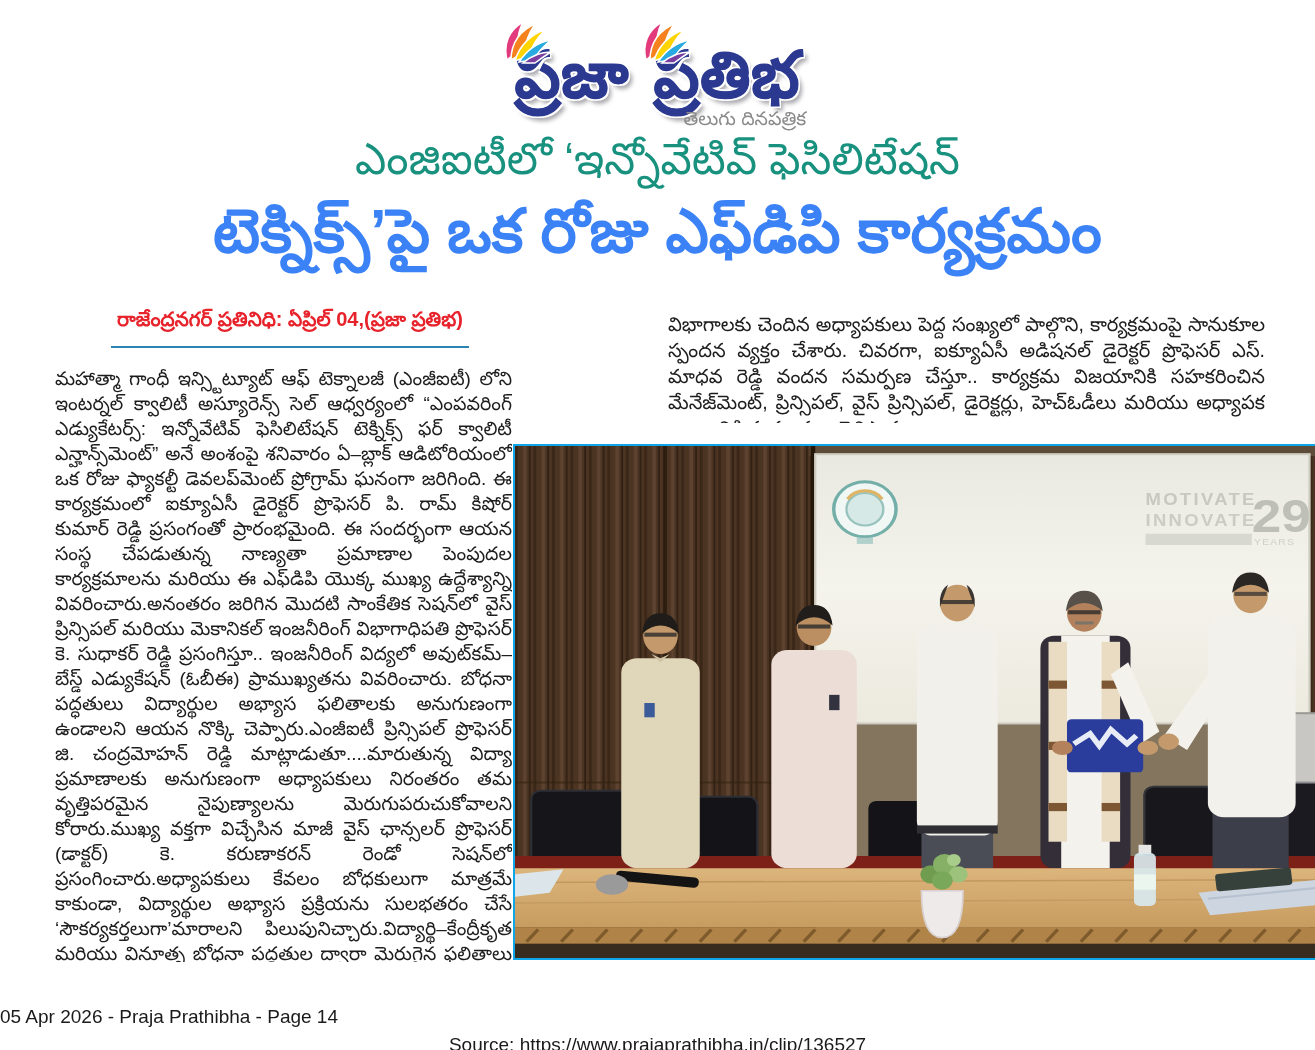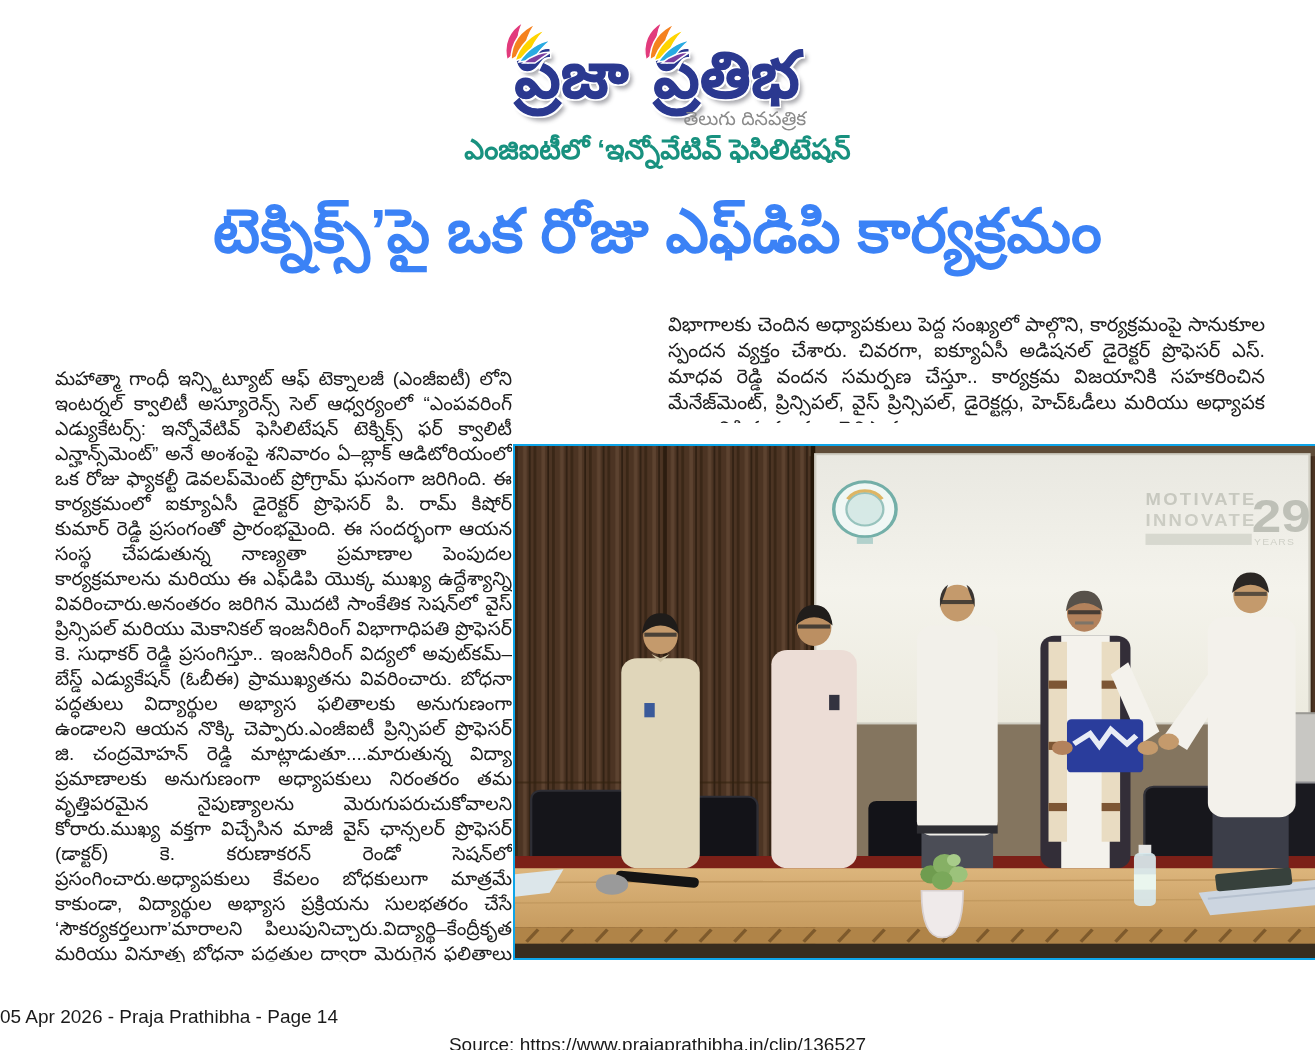--- a/index.html
+++ b/index.html
@@ -25,21 +25,21 @@
   }
   .feather { position:absolute; top:-4px; left:-14px; }
   .mast-sub {
     position:absolute; right:-6px; bottom:-6px;
     font-size:19px; font-weight:400; letter-spacing:0;
     color:#8a8a8a; -webkit-text-stroke:0; text-shadow:none;
   }
   
   .headline1 {
     position:absolute; top:116px; left:0; width:100%;
-    text-align:center; font-size:28px; font-weight:700;
+    text-align:center; font-size:44px; font-weight:400;
     color:#18917f; letter-spacing:0;
   }
   .headline2 {
     position:absolute; top:178px; left:0; width:100%;
     text-align:center; font-size:61px; font-weight:800;
     color:#3b82f6;
   }
   
   .dateline-wrap {
     position:absolute; top:290px; left:55px; width:470px; text-align:center;
@@ -99,20 +99,23 @@
         <path d="M22 43 C30 36, 40 32, 50 32 C42 37, 38 40, 34 43 Z" fill="#7b3fa0" stroke="#fff" stroke-width="1.5"></path>
       </svg>
       <span>ప్రతిభ</span>
       <span class="mast-sub">తెలుగు దినపత్రిక</span>
     </span>
   </div>
 
   <div class="headline1">ఎంజిఐటీలో ‘ఇన్నోవేటివ్ ఫెసిలిటేషన్</div>
   <div class="headline2">టెక్నిక్స్’పై ఒక రోజు ఎఫ్‌డిపి కార్యక్రమం</div>
 
+  <div class="dateline-wrap">
+    <span class="dateline">రాజేంద్రనగర్ ప్రతినిధి: ఏప్రిల్ 04,(ప్రజా ప్రతిభ)</span>
+  </div>
 
   <div class="col-left">మహాత్మా గాంధీ ఇన్స్టిట్యూట్ ఆఫ్ టెక్నాలజీ (ఎంజీఐటీ) లోని ఇంటర్నల్ క్వాలిటీ అస్యూరెన్స్ సెల్ ఆధ్వర్యంలో “ఎంపవరింగ్ ఎడ్యుకేటర్స్: ఇన్నోవేటివ్ ఫెసిలిటేషన్ టెక్నిక్స్ ఫర్ క్వాలిటీ ఎన్హాన్స్‌మెంట్” అనే అంశంపై శనివారం ఏ–బ్లాక్ ఆడిటోరియంలో ఒక రోజు ఫ్యాకల్టీ డెవలప్‌మెంట్ ప్రోగ్రామ్ ఘనంగా జరిగింది. ఈ కార్యక్రమంలో ఐక్యూఏసీ డైరెక్టర్ ప్రొఫెసర్ పి. రామ్ కిషోర్ కుమార్ రెడ్డి ప్రసంగంతో ప్రారంభమైంది. ఈ సందర్భంగా ఆయన సంస్థ చేపడుతున్న నాణ్యతా ప్రమాణాల పెంపుదల కార్యక్రమాలను మరియు ఈ ఎఫ్‌డిపి యొక్క ముఖ్య ఉద్దేశ్యాన్ని వివరించారు.అనంతరం జరిగిన మొదటి సాంకేతిక సెషన్‌లో వైస్ ప్రిన్సిపల్ మరియు మెకానికల్ ఇంజనీరింగ్ విభాగాధిపతి ప్రొఫెసర్ కె. సుధాకర్ రెడ్డి ప్రసంగిస్తూ.. ఇంజనీరింగ్ విద్యలో అవుట్‌కమ్–బేస్డ్ ఎడ్యుకేషన్ (ఓబీఈ) ప్రాముఖ్యతను వివరించారు. బోధనా పద్ధతులు విద్యార్థుల అభ్యాస ఫలితాలకు అనుగుణంగా ఉండాలని ఆయన నొక్కి చెప్పారు.ఎంజీఐటీ ప్రిన్సిపల్ ప్రొఫెసర్ జి. చంద్రమోహన్ రెడ్డి మాట్లాడుతూ....మారుతున్న విద్యా ప్రమాణాలకు అనుగుణంగా అధ్యాపకులు నిరంతరం తమ వృత్తిపరమైన నైపుణ్యాలను మెరుగుపరుచుకోవాలని కోరారు.ముఖ్య వక్తగా విచ్చేసిన మాజీ వైస్ ఛాన్సలర్ ప్రొఫెసర్ (డాక్టర్) కె. కరుణాకరన్ రెండో సెషన్‌లో ప్రసంగించారు.అధ్యాపకులు కేవలం బోధకులుగా మాత్రమే కాకుండా, విద్యార్థుల అభ్యాస ప్రక్రియను సులభతరం చేసే ‘సౌకర్యకర్తలుగా’మారాలని పిలుపునిచ్చారు.విద్యార్థి–కేంద్రీకృత మరియు వినూత్న బోధనా పద్ధతుల ద్వారా మెరుగైన ఫలితాలు సాధించవచ్చని ఆయన పేర్కొన్నారు.ఈ కార్యక్రమంలో అన్ని</div>
   <div class="col-right">విభాగాలకు చెందిన అధ్యాపకులు పెద్ద సంఖ్యలో పాల్గొని, కార్యక్రమంపై సానుకూల స్పందన వ్యక్తం చేశారు. చివరగా, ఐక్యూఏసీ అడిషనల్ డైరెక్టర్ ప్రొఫెసర్ ఎస్. మాధవ రెడ్డి వందన సమర్పణ చేస్తూ.. కార్యక్రమ విజయానికి సహకరించిన మేనేజ్‌మెంట్, ప్రిన్సిపల్, వైస్ ప్రిన్సిపల్, డైరెక్టర్లు, హెచ్ఓడీలు మరియు అధ్యాపక బృందానికి కృతజ్ఞతలు తెలిపారు.</div>
 
   <div class="photo-frame">
     <svg viewBox="0 0 743 502" preserveAspectRatio="none">
       <defs>
         <pattern id="wood" width="16" height="502" patternUnits="userSpaceOnUse">
           <rect width="16" height="502" fill="#4c3423"></rect>
           <rect x="0" width="2.5" height="502" fill="#3a2717"></rect>

